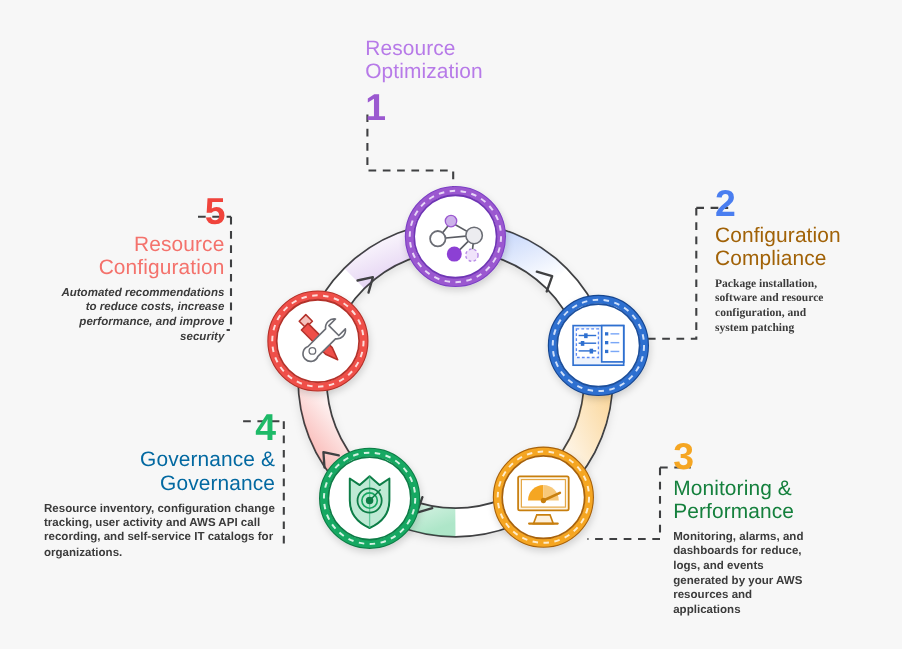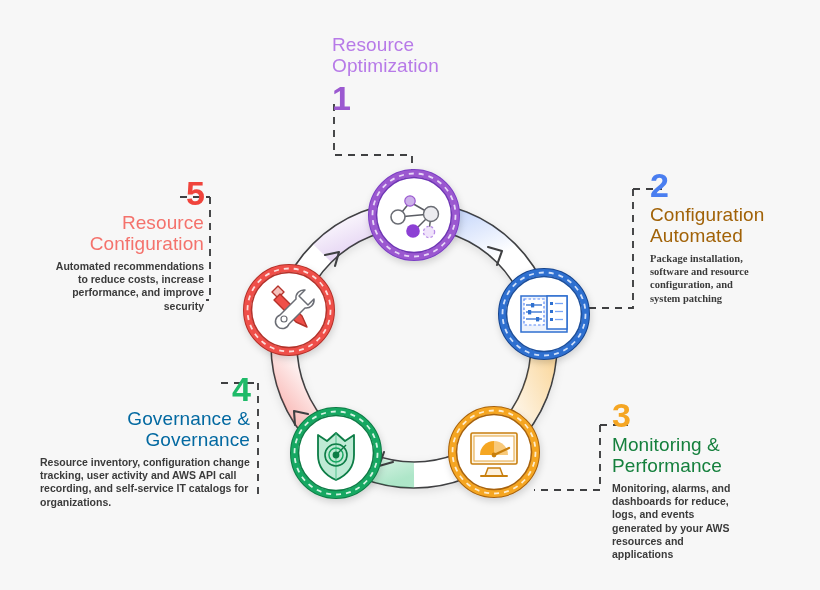--- a/index.html
+++ b/index.html
@@ -42,21 +42,21 @@
   #b3 .desc{margin-top:6px;width:125px;}
   
   #b4{left:40px;top:372px;width:210px;text-align:right;}
   #b4 .num{color:#1eba68;}
   #b4 .head{color:#0369a1;margin-top:2px;}
   #b4 .desc{margin-top:6px;text-align:left;}
   
   #b5{left:52px;top:176px;width:152px;text-align:right;}
   #b5 .num{color:#f0443c;}
   #b5 .head{color:#f4726c;margin-top:2px;}
-  #b5 .desc{margin-top:6px;}
+  #b5 .desc{margin-top:6px;font-style:italic;}
 </style>
 </head>
 <body>
 
 <div id="stage">
 
   <svg class="layer" viewBox="0 0 820 590">
     <defs>
 
       <linearGradient id="gPurpleL" x1="1" y1="1" x2="0" y2="0">
@@ -232,21 +232,21 @@
     </div>
     <div class="row">
       <div class="num">1</div>
     </div>
   </div>
 
   <div class="txtblock" id="b2">
     <div class="num">2</div>
     <div class="head">
       <span>Configuration</span><br>
-      <span>Automated</span>
+      <span>Compliance</span>
     </div>
     <div class="desc">Package installation, software and resource configuration, and system patching</div>
   </div>
 
   <div class="txtblock" id="b3">
     <div class="num">3</div>
     <div class="head">
       <span>Monitoring &amp;</span><br>
       <span>Performance</span>
     </div>

